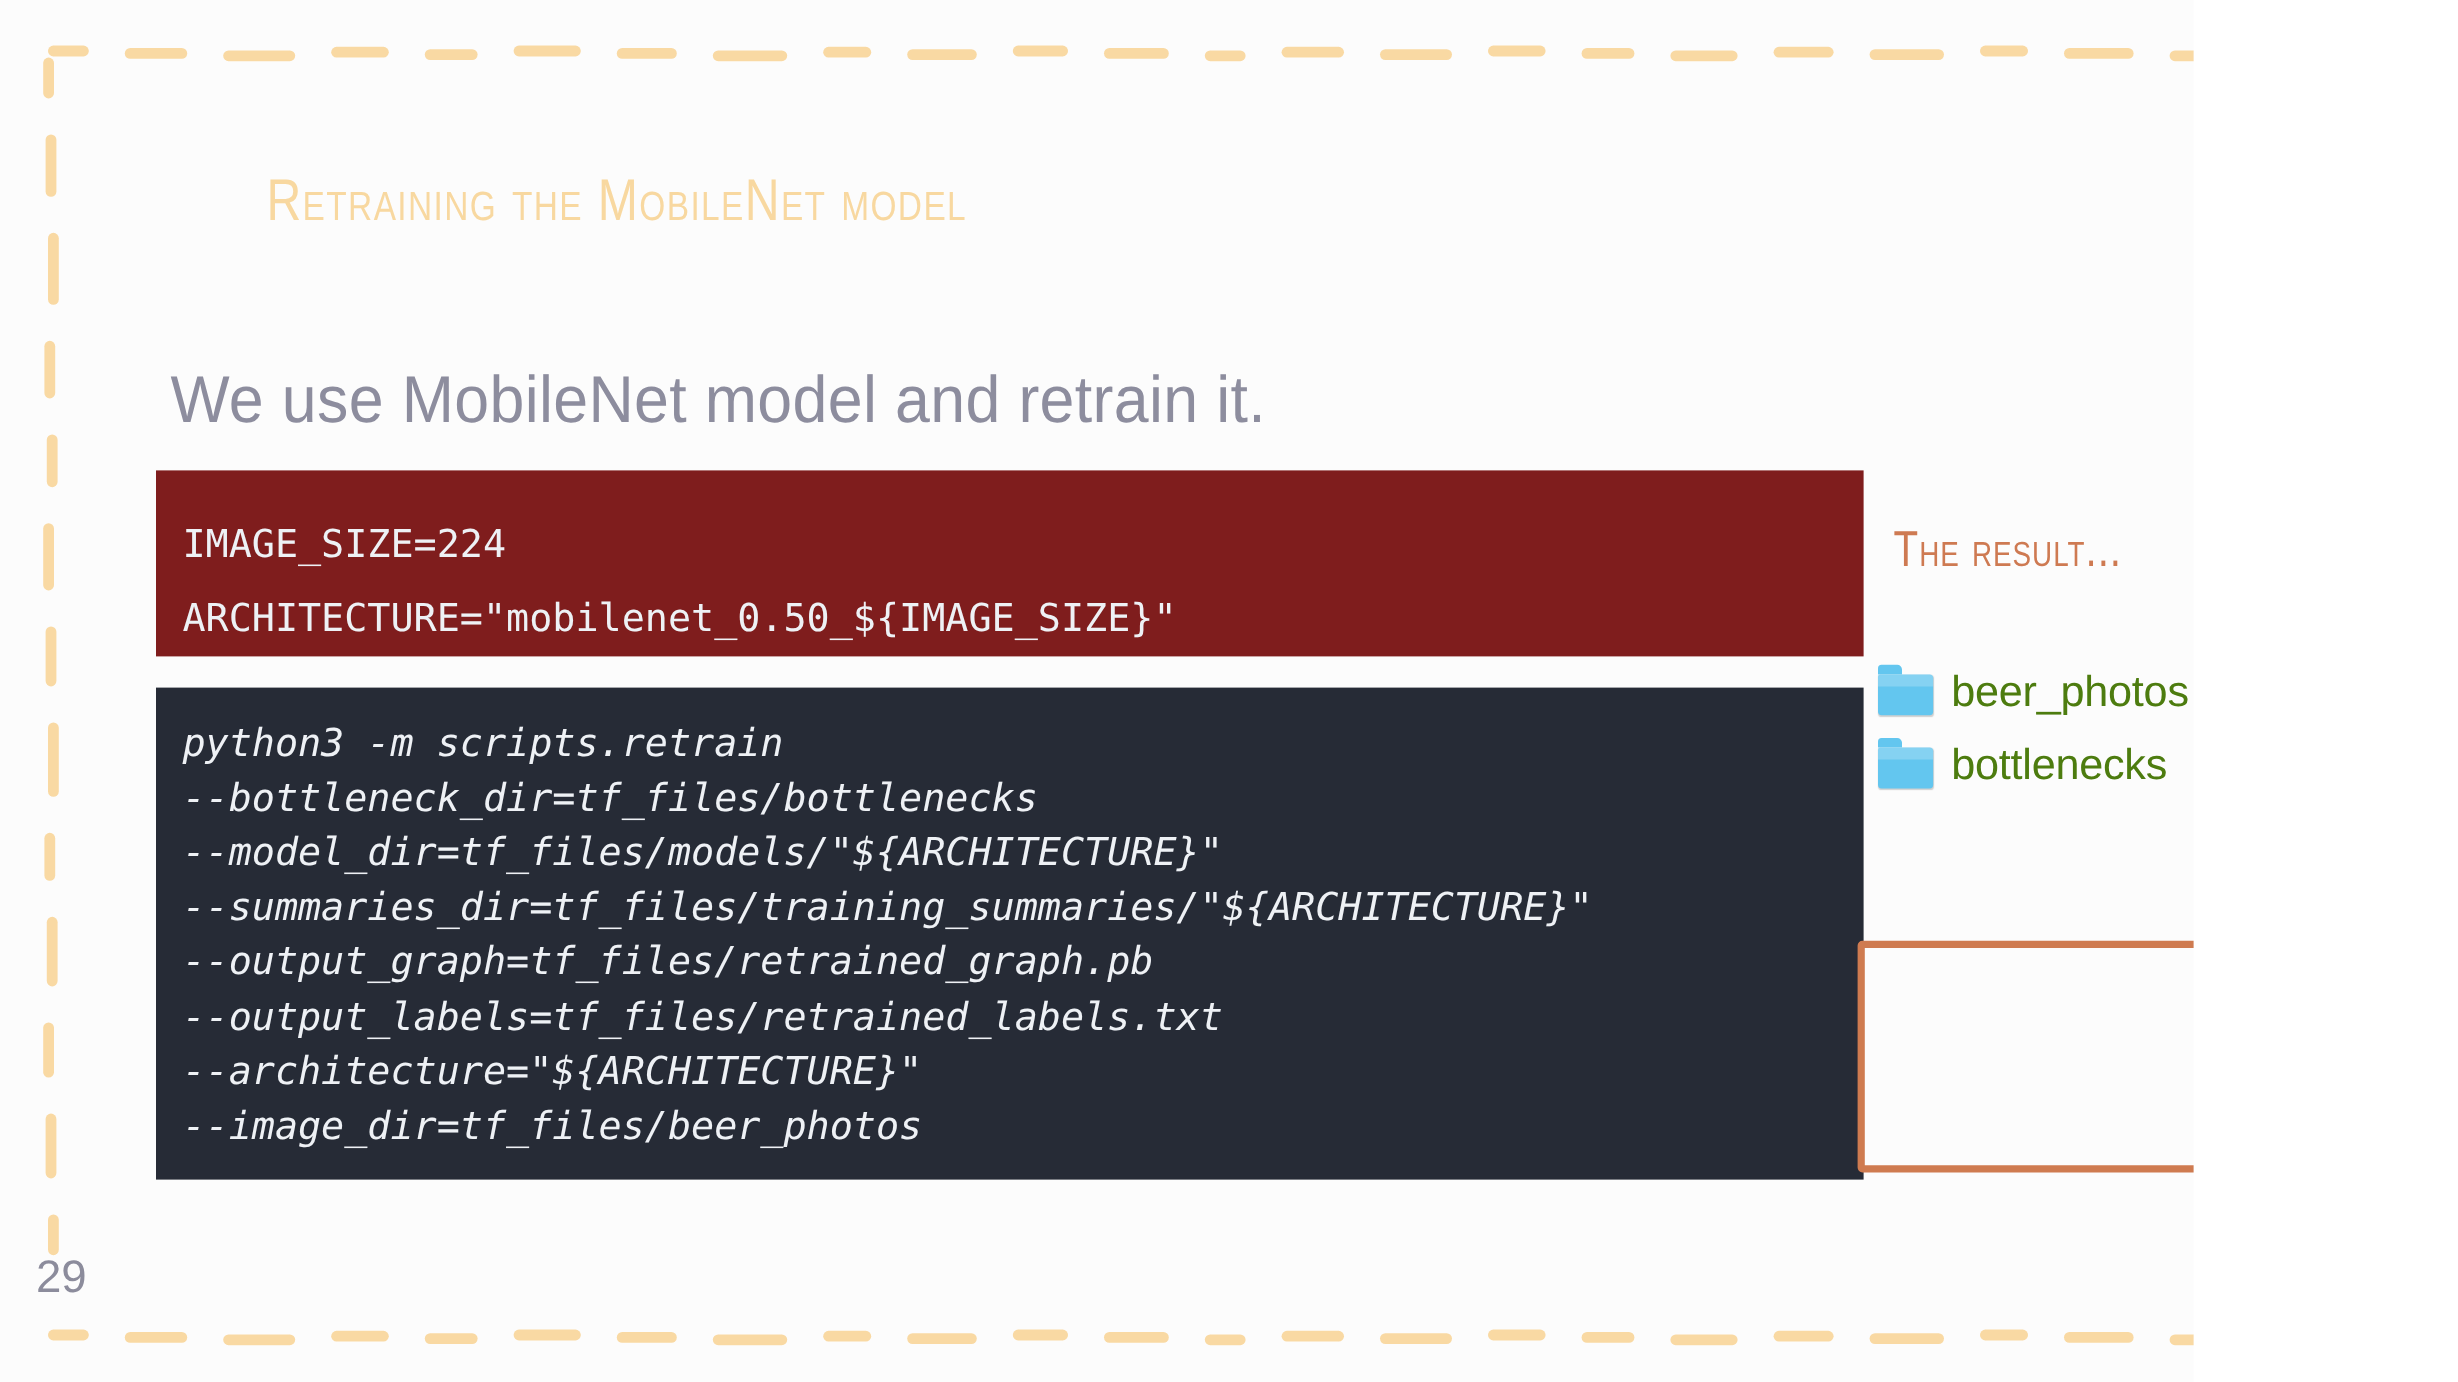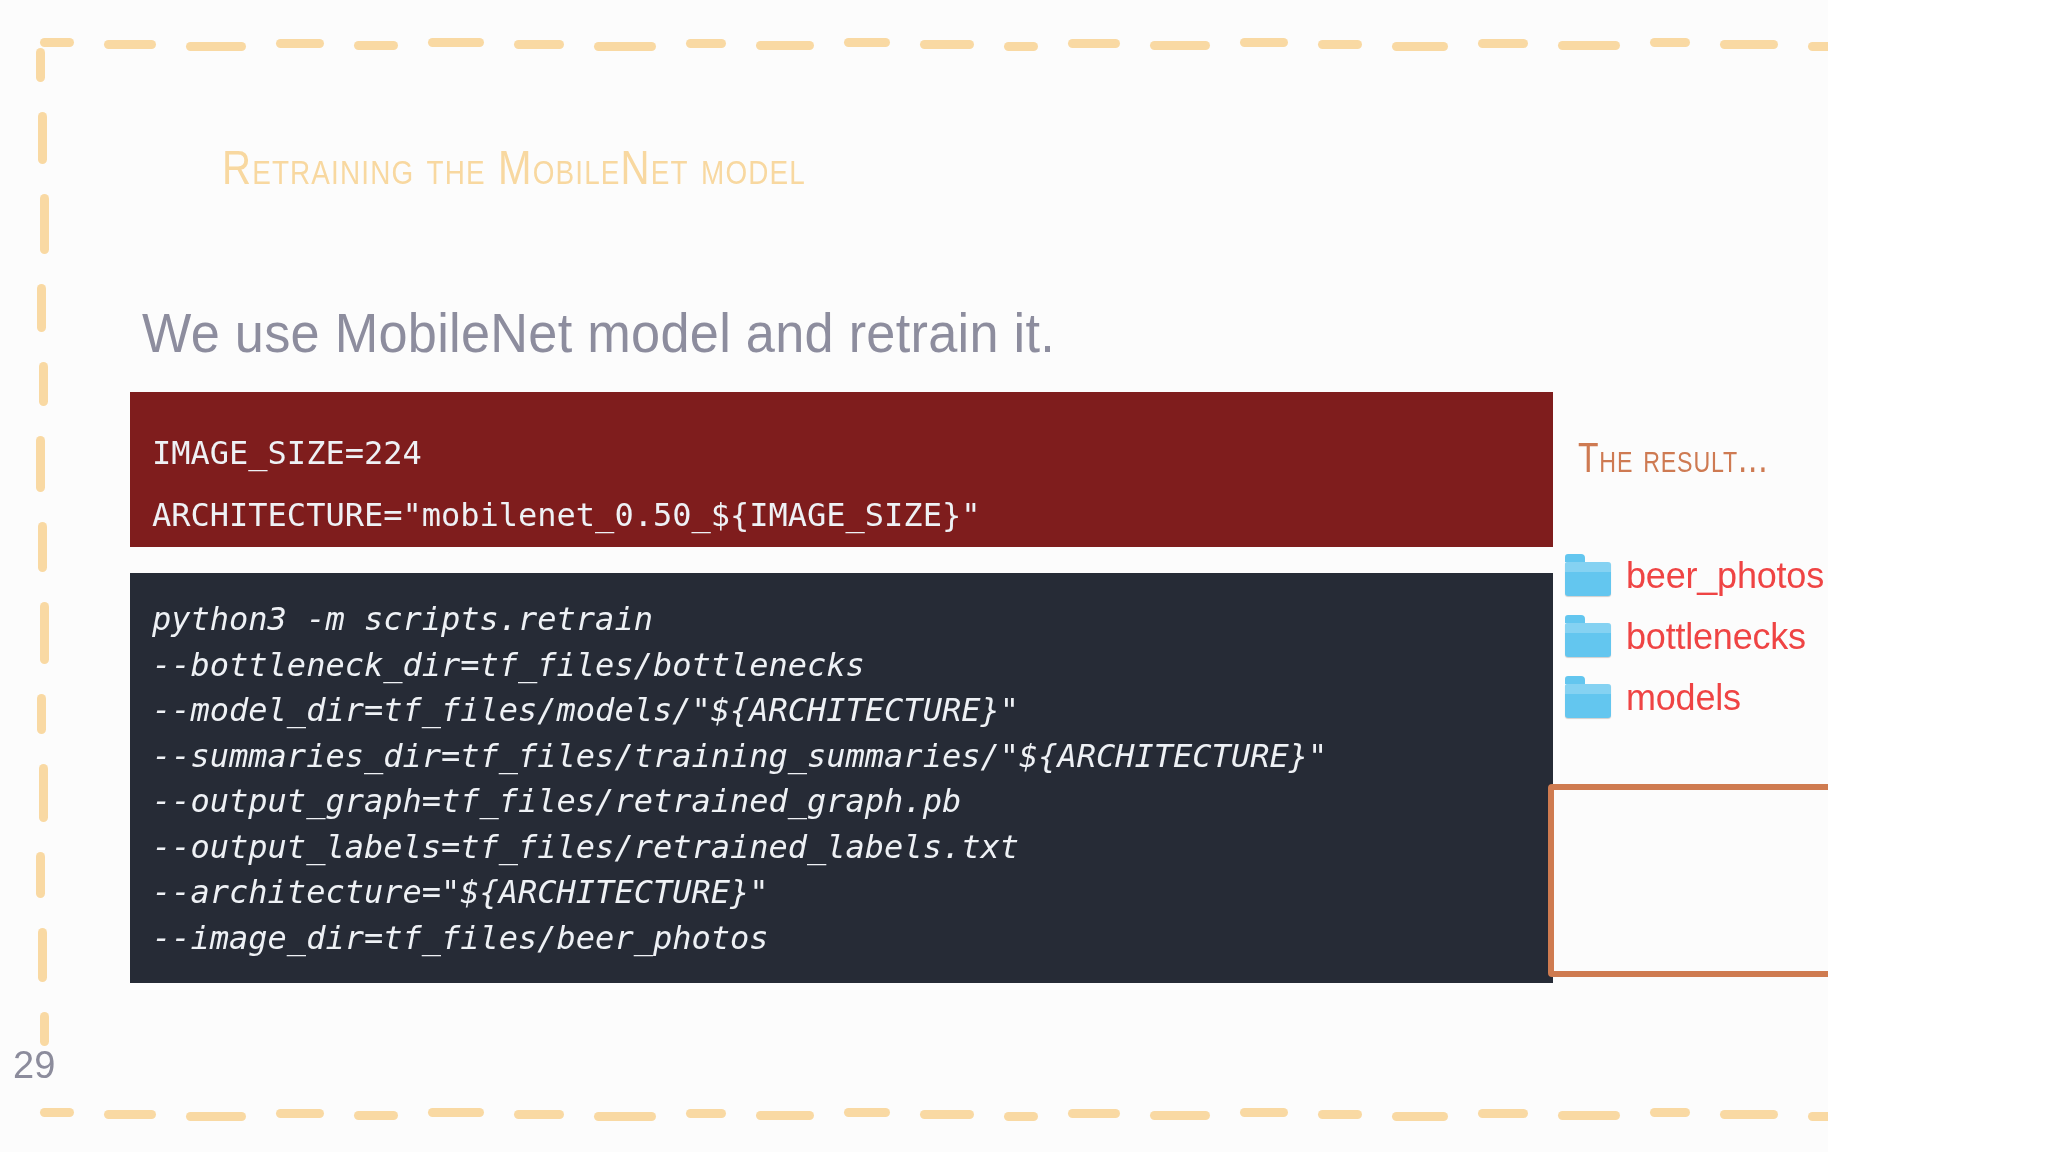--- a/index.html
+++ b/index.html
@@ -122,21 +122,21 @@
   }
   .file-icon {
     width: 54px;
     height: 44px;
     flex: 0 0 54px;
     position: relative;
     margin-right: 10px;
   }
   .file-label {
     font-size: 36px;
-    color: #ef4444;
+    color: #4d7c0f;
     letter-spacing: -0.2px;
     white-space: nowrap;
   }
 
   
   .icon-folder {
     position: absolute;
     left: 3px;
     top: 8px;
     width: 46px;
@@ -240,21 +240,21 @@
     height: 190px;
     border: 6px solid #CF7B50;
     border-radius: 4px;
     box-sizing: border-box;
     pointer-events: none;
   }
 
   
   .page-number {
     position: absolute;
-    left: 13px;
+    left: 30px;
     top: 1044px;
     font-size: 38px;
     font-weight: 300;
     color: #8C8C9C;
   }
 </style>
 </head>
 <body>
 
 <div id="slide">
@@ -372,25 +372,19 @@
           <span class="icon-folder" style="background: rgb(99, 198, 239);"></span>
         </span>
         <span class="file-label">beer_photos</span>
       </div>
       <div class="file-row">
         <span class="file-icon">
           <span class="icon-folder" style="background: rgb(99, 198, 239);"></span>
         </span>
         <span class="file-label">bottlenecks</span>
       </div>
-      <div class="file-row">
-        <span class="file-icon">
-          <span class="icon-folder" style="background: rgb(99, 198, 239);"></span>
-        </span>
-        <span class="file-label">models</span>
-      </div>
     </div>
 
   <div class="highlight-box" style="border-color: rgb(207, 123, 80); top: 784px; height: 193px;"></div>
 
   <div class="page-number">29</div>
 
 </div>
 
 </body></html>

